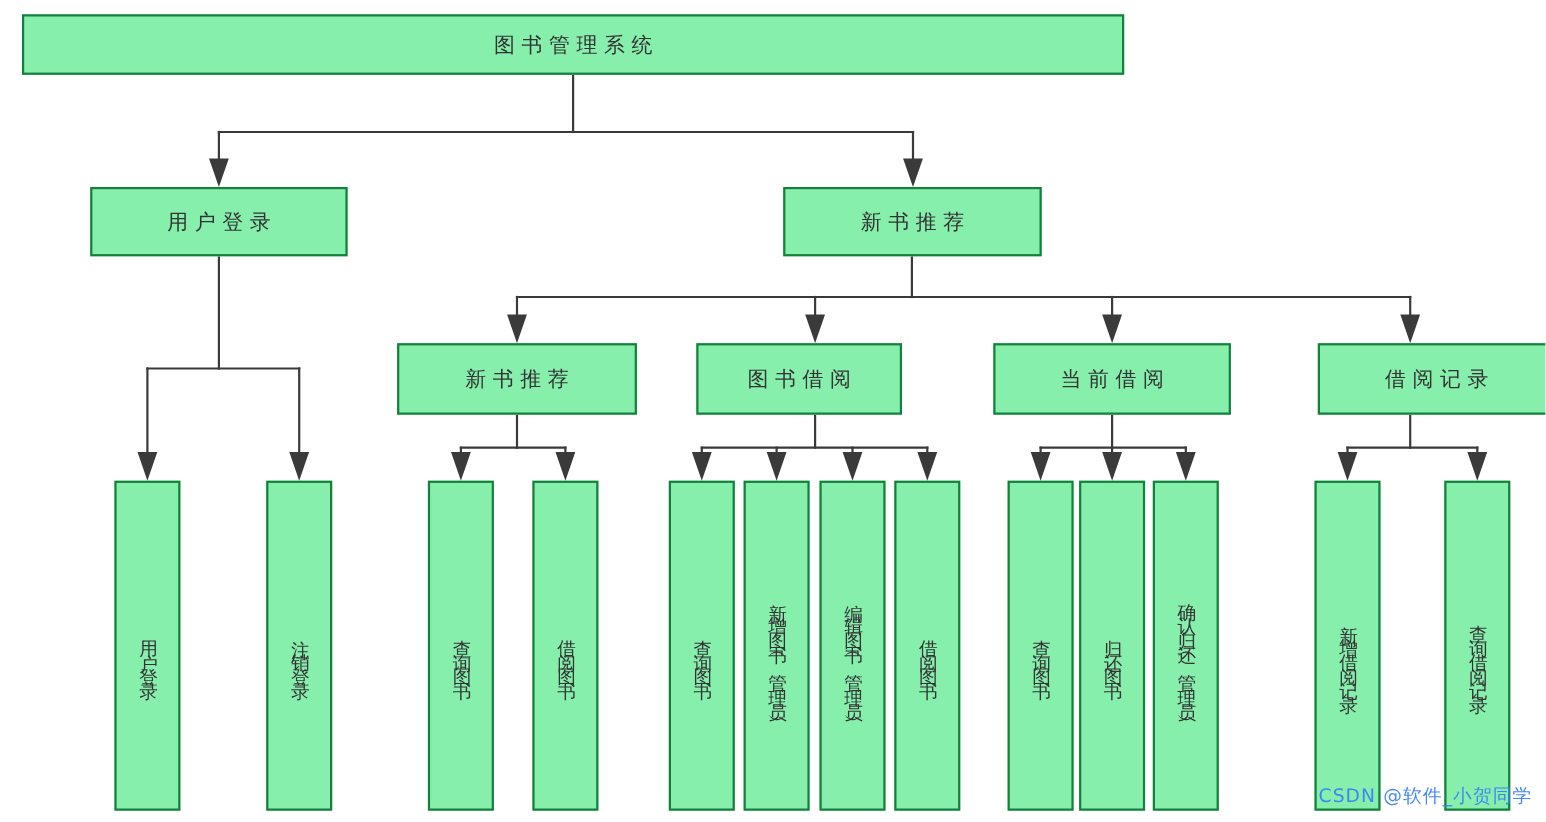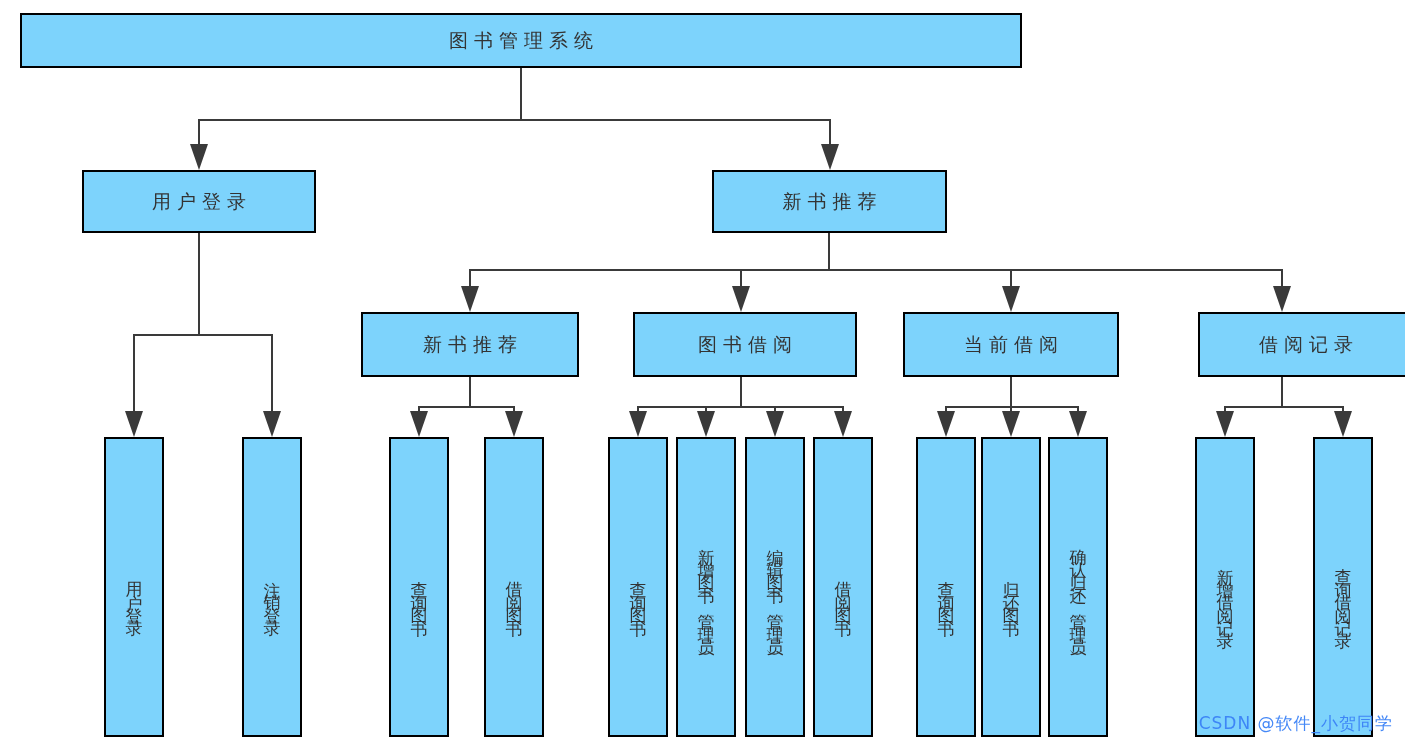--- a/index.html
+++ b/index.html
@@ -12,22 +12,22 @@
     overflow: hidden;
   }
   .connector-layer {
     position: absolute;
     left: 0; top: 0;
     z-index: 1;
   }
   .box {
     position: absolute;
     box-sizing: border-box;
-    border: 2px solid #000000;
-    background: #7dd3fc;
+    border: 2px solid #15803d;
+    background: #86efac;
     display: flex;
     align-items: center;
     justify-content: center;
     color: #333333;
     z-index: 2;
   }
   .hlabel {
     font-size: 19px;
     letter-spacing: 6px;
     margin-right: -6px;
@@ -135,21 +135,21 @@
   <div class="box" style="left:82px; top:170px; width:234px; height:63px;">
     <span class="hlabel">用户登录</span>
   </div>
   <div class="box" style="left:712px; top:170px; width:235px; height:63px;">
     <span class="hlabel">新书推荐</span>
   </div>
 
   <div class="box" style="left:361px; top:312px; width:218px; height:65px;">
     <span class="hlabel">新书推荐</span>
   </div>
-  <div class="box" style="left:633px; top:312px; width:224px; height:65px;">
+  <div class="box" style="left:633px; top:312px; width:187px; height:65px;">
     <span class="hlabel">图书借阅</span>
   </div>
   <div class="box" style="left:903px; top:312px; width:216px; height:65px;justify-content:center;">
     <span class="hlabel">当前借阅</span>
   </div>
   <div class="box" style="left:1198px; top:312px; width:216px; height:65px;">
     <span class="hlabel">借阅记录</span>
   </div>
 
   <div class="box" style="left:104px; top:437px; width:60px; height:300px;">

